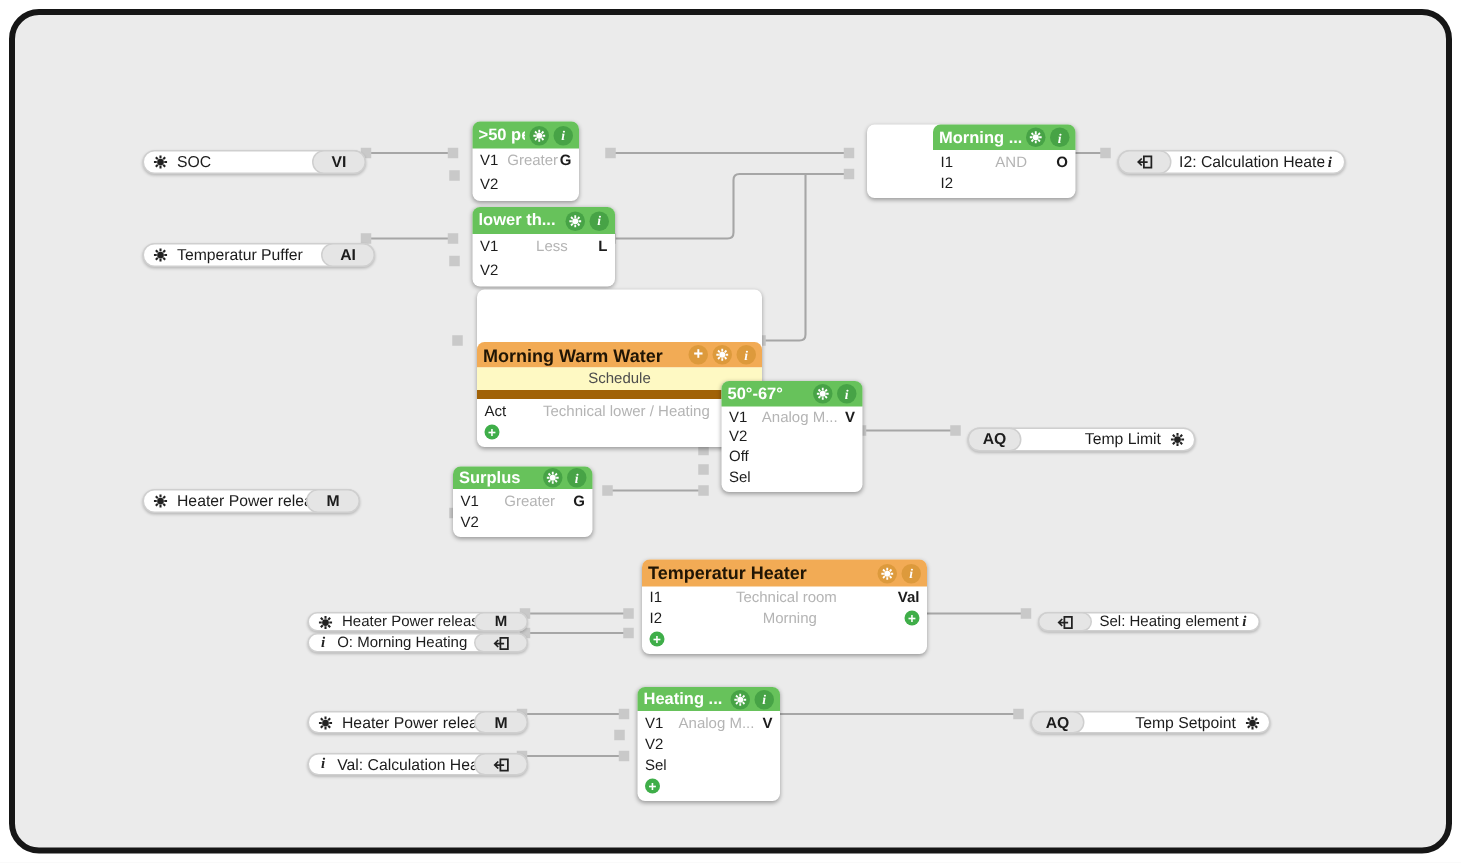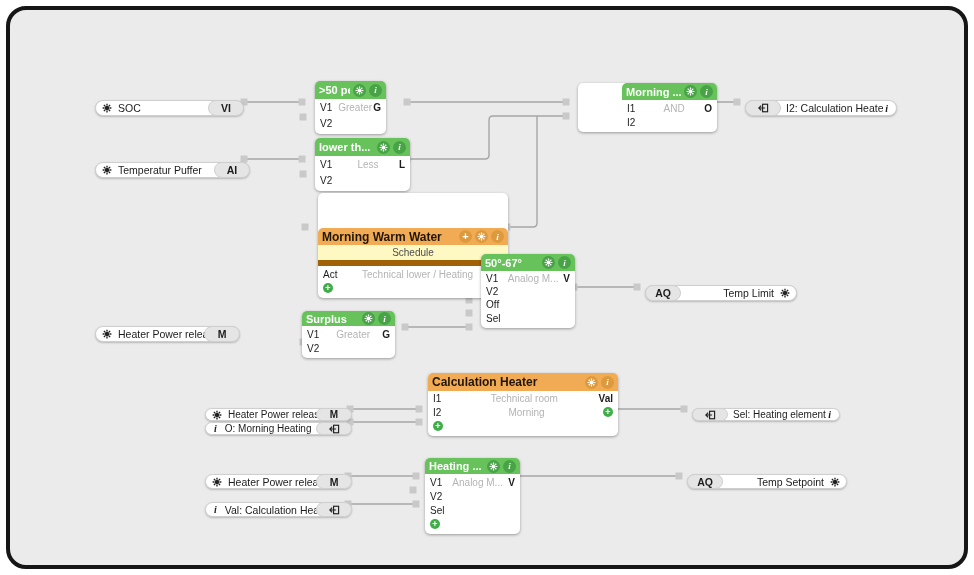--- a/index.html
+++ b/index.html
@@ -257,21 +257,21 @@
             <span class="pin-out">G</span>
           </div>
       <div class="fb-row">
             <span class="pin-in">V2</span>
           </div>
     </div>
   </div>
 
   <div class="fblock r135" style="left:418px;top:363px;width:190px;">
     <div class="fb-head orange">
-      <span class="fb-title">Calculation Heater</span>
+      <span class="fb-title">Temperatur Heater</span>
       <span class="hicon">
             <svg viewBox="0 0 16 16">
               <path d="M8 1v3M8 12v3M1 8h3M12 8h3M3 3l2.1 2.1M10.9 10.9L13 13M13 3l-2.1 2.1M5.1 10.9L3 13" stroke="currentColor" stroke-width="2.2" fill="none"></path>
               <circle cx="8" cy="8" r="3.6" fill="currentColor"></circle>
             </svg>
           </span>
       <span class="hicon info">i</span>
     </div>
     <div class="fb-body">
       <div class="fb-row">

